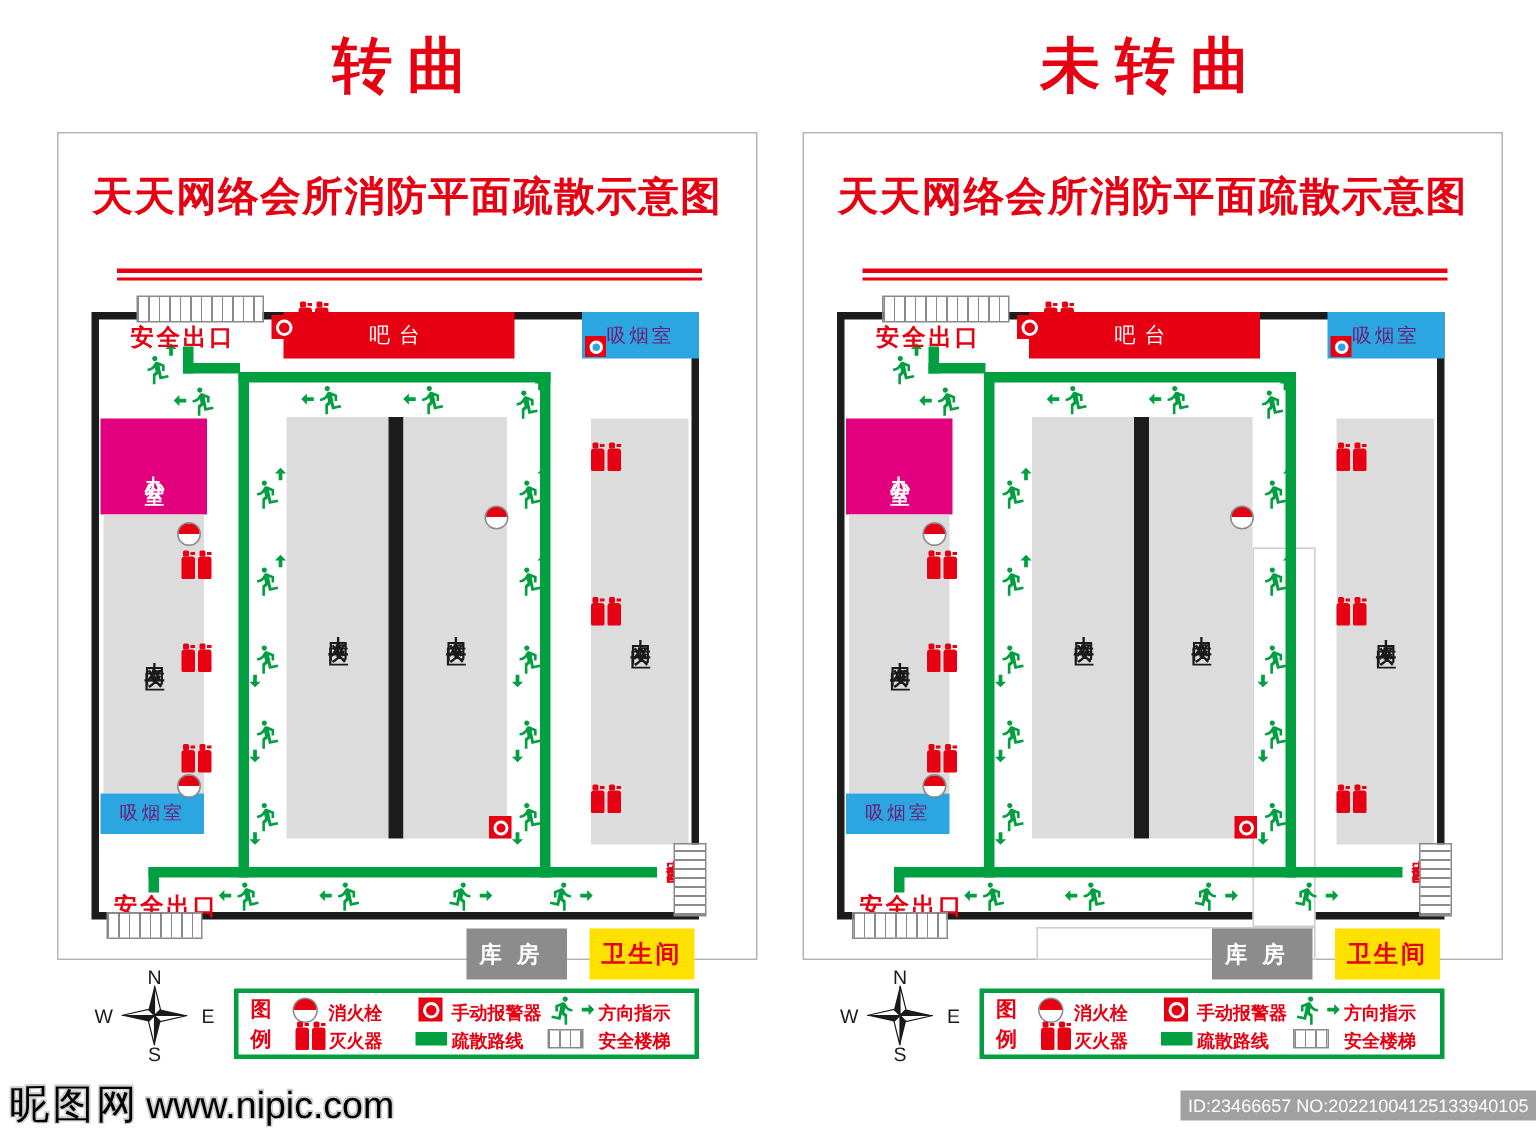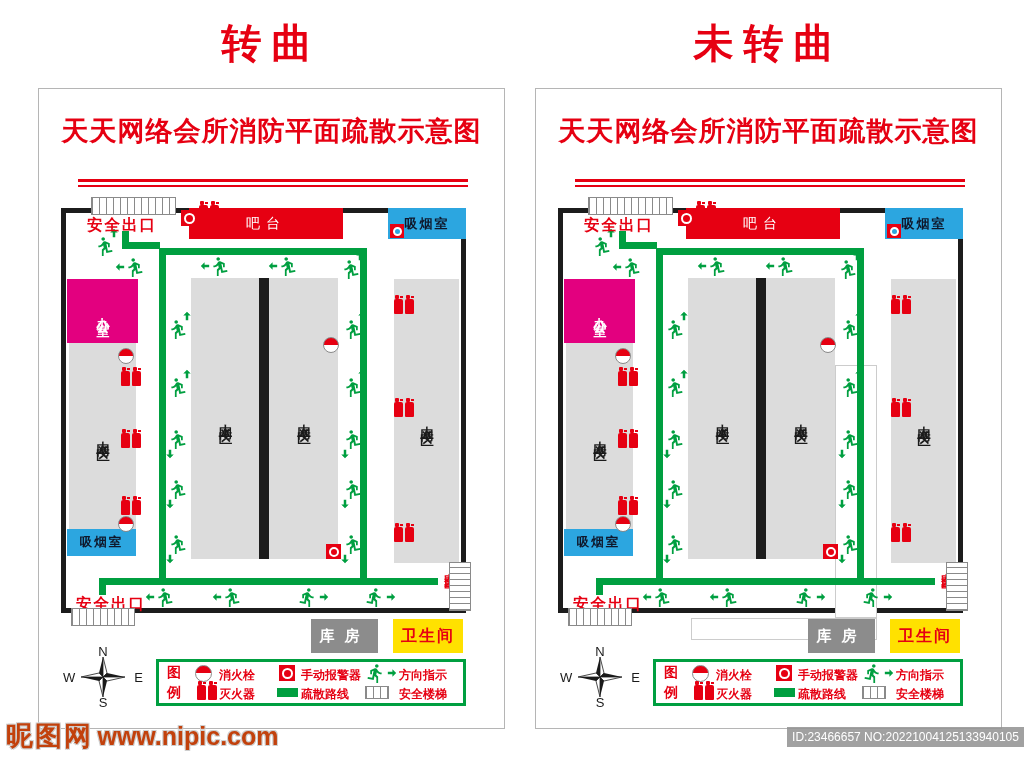--- a/index.html
+++ b/index.html
@@ -3,36 +3,36 @@
 <meta charset="utf-8">
 <style>
   html,body{margin:0;padding:0}
   body{width:1024px;height:757px;background:#ffffff;position:relative;overflow:hidden;
        font-family:"Liberation Sans","DejaVu Sans",sans-serif;}
   i,span,div{box-sizing:border-box}
 
   .panel-header{position:absolute;top:16px;width:467px;text-align:center;
     font-size:40px;font-weight:bold;color:#e60012;letter-spacing:10px}
 
-  .page{position:absolute;top:88px;width:467px;height:641px;background:#fff;
+  .page{position:absolute;top:88px;width:467px;height:552px;background:#fff;
     border:1px solid #b5b5b5}
   .page-inner{position:absolute;inset:0}
 
   .plan-title{position:absolute;top:24px;left:0;width:100%;text-align:center;
     font-size:27px;font-weight:bold;color:#e60012;letter-spacing:1px;white-space:nowrap}
   .rule{position:absolute;left:39px;width:390px;background:#e60012}
   .rule1{top:90px;height:3px}
   .rule2{top:96px;height:2px}
 
   .wall{position:absolute;left:22px;top:119px;width:405px;height:405px;
     border:5px solid #1c1c1c;z-index:1}
 
   .block{position:absolute;display:flex;align-items:center;justify-content:center;z-index:2}
   .blk-red{background:#e60012;color:#fff;font-weight:normal;font-size:14px;letter-spacing:6px}
-  .blk-blue{background:#2ca6e0;color:#0f172a;font-weight:bold;font-size:13px;letter-spacing:2px}
+  .blk-blue{background:#2ca6e0;color:#701a75;font-weight:normal;font-size:13px;letter-spacing:2px}
   .blk-magenta{background:#e3007f}
   .blk-gray{background:#dcdcdc}
   .blk-dark{background:#8c8c8c;color:#fff;font-weight:bold;font-size:15px;letter-spacing:10px;z-index:5}
   .blk-yellow{background:#ffe100;color:#e60012;font-weight:bold;font-size:16px;letter-spacing:2px;z-index:5}
   .divider{position:absolute;background:#1c1c1c;z-index:2}
 
   .vtext{writing-mode:vertical-rl;text-orientation:upright;font-weight:bold;
     font-size:13.5px;letter-spacing:4px;color:#1a1a1a}
   .vtext-w{writing-mode:vertical-rl;text-orientation:upright;font-weight:bold;
     font-size:13px;letter-spacing:3px;color:#fff}
@@ -85,22 +85,22 @@
 
   .legend{position:absolute;left:117px;top:570px;width:310px;height:47px;
     border:3px solid #009f40;background:#fff;z-index:6}
   .legend .ltit{position:absolute;color:#e60012;font-weight:bold;font-size:14px}
   .legend .llbl{position:absolute;color:#e60012;font-weight:bold;font-size:12px;white-space:nowrap}
 
   .artifacts{display:none}
   .raw .artifacts{display:block}
   .art{position:absolute;background:#fff;border:1px solid #cccccc;z-index:3}
 
-  .watermark{position:absolute;left:6px;top:718px;z-index:10;font-weight:bold;
-    color:#c2410c;white-space:nowrap;
+  .watermark{position:absolute;left:6px;top:718px;z-index:10;font-weight:normal;
+    color:#000000;white-space:nowrap;
     text-shadow:-1px -1px 0 #cfcfcf,1px -1px 0 #cfcfcf,-1px 1px 0 #cfcfcf,1px 1px 0 #cfcfcf}
   .watermark .wm-name{font-size:27px;letter-spacing:2px}
   .watermark .wm-url{font-size:25px}
 
   .idbar{position:absolute;left:787px;top:727px;width:237px;height:20px;
     background:rgba(148,148,148,0.88);color:#fff;font-size:12px;
     display:flex;align-items:center;justify-content:center;z-index:10;white-space:nowrap}
 </style>
 </head>
 <body>

